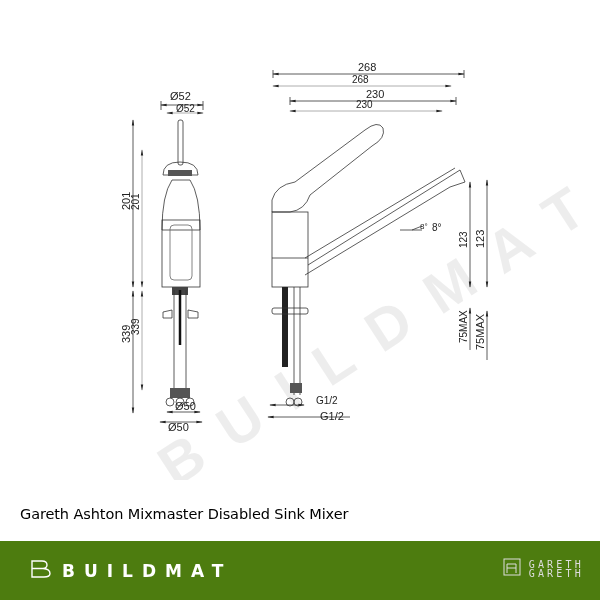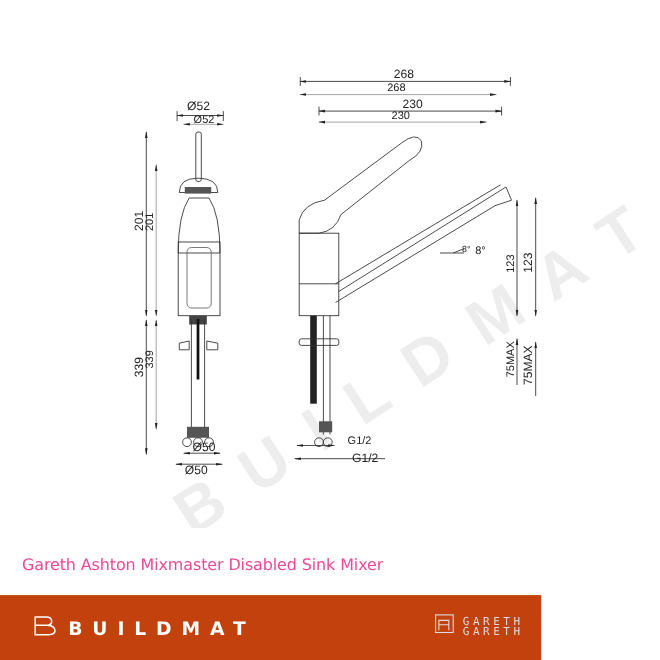--- a/index.html
+++ b/index.html
@@ -1,19 +1,19 @@
 <!DOCTYPE html>
 <html><head>
 <meta charset="utf-8">
 <style>
   html, body { margin:0; padding:0; background:#ffffff; }
   body { width:600px; height:600px; position:relative; overflow:hidden; font-family:"Liberation Sans", sans-serif; }
   .drawing { position:absolute; left:0; top:0; width:600px; height:480px; }
-  .caption { position:absolute; left:20px; top:506px; font-family:"DejaVu Sans", sans-serif; font-size:14.5px; color:#ec4899; letter-spacing:-0.1px; }
-  .footer { position:absolute; left:0; top:541px; width:492px; height:59px; background:#c2410c; }
+  .caption { position:absolute; left:20px; top:506px; font-family:"DejaVu Sans", sans-serif; font-size:14.5px; color:#000000; letter-spacing:-0.1px; }
+  .footer { position:absolute; left:0; top:541px; width:600px; height:59px; background:#4d7c0f; }
   .brand { position:absolute; left:30px; top:18px; display:flex; align-items:center; }
   .brand-name { color:#fff; font-family:"DejaVu Sans", sans-serif; font-weight:bold; font-size:17px; letter-spacing:9px; margin-left:10px; }
   .partner { position:absolute; right:16px; top:17px; display:flex; align-items:center; }
   .partner-text { color:#ddd; font-family:"DejaVu Sans Mono", monospace; font-size:10px; letter-spacing:3.2px; line-height:9px; margin-left:8px; }
 </style>
 </head>
 <body>
 
 <div class="drawing">
   <svg width="600" height="480" viewBox="0 0 600 480" xmlns="http://www.w3.org/2000/svg" font-family="Liberation Sans, sans-serif">

